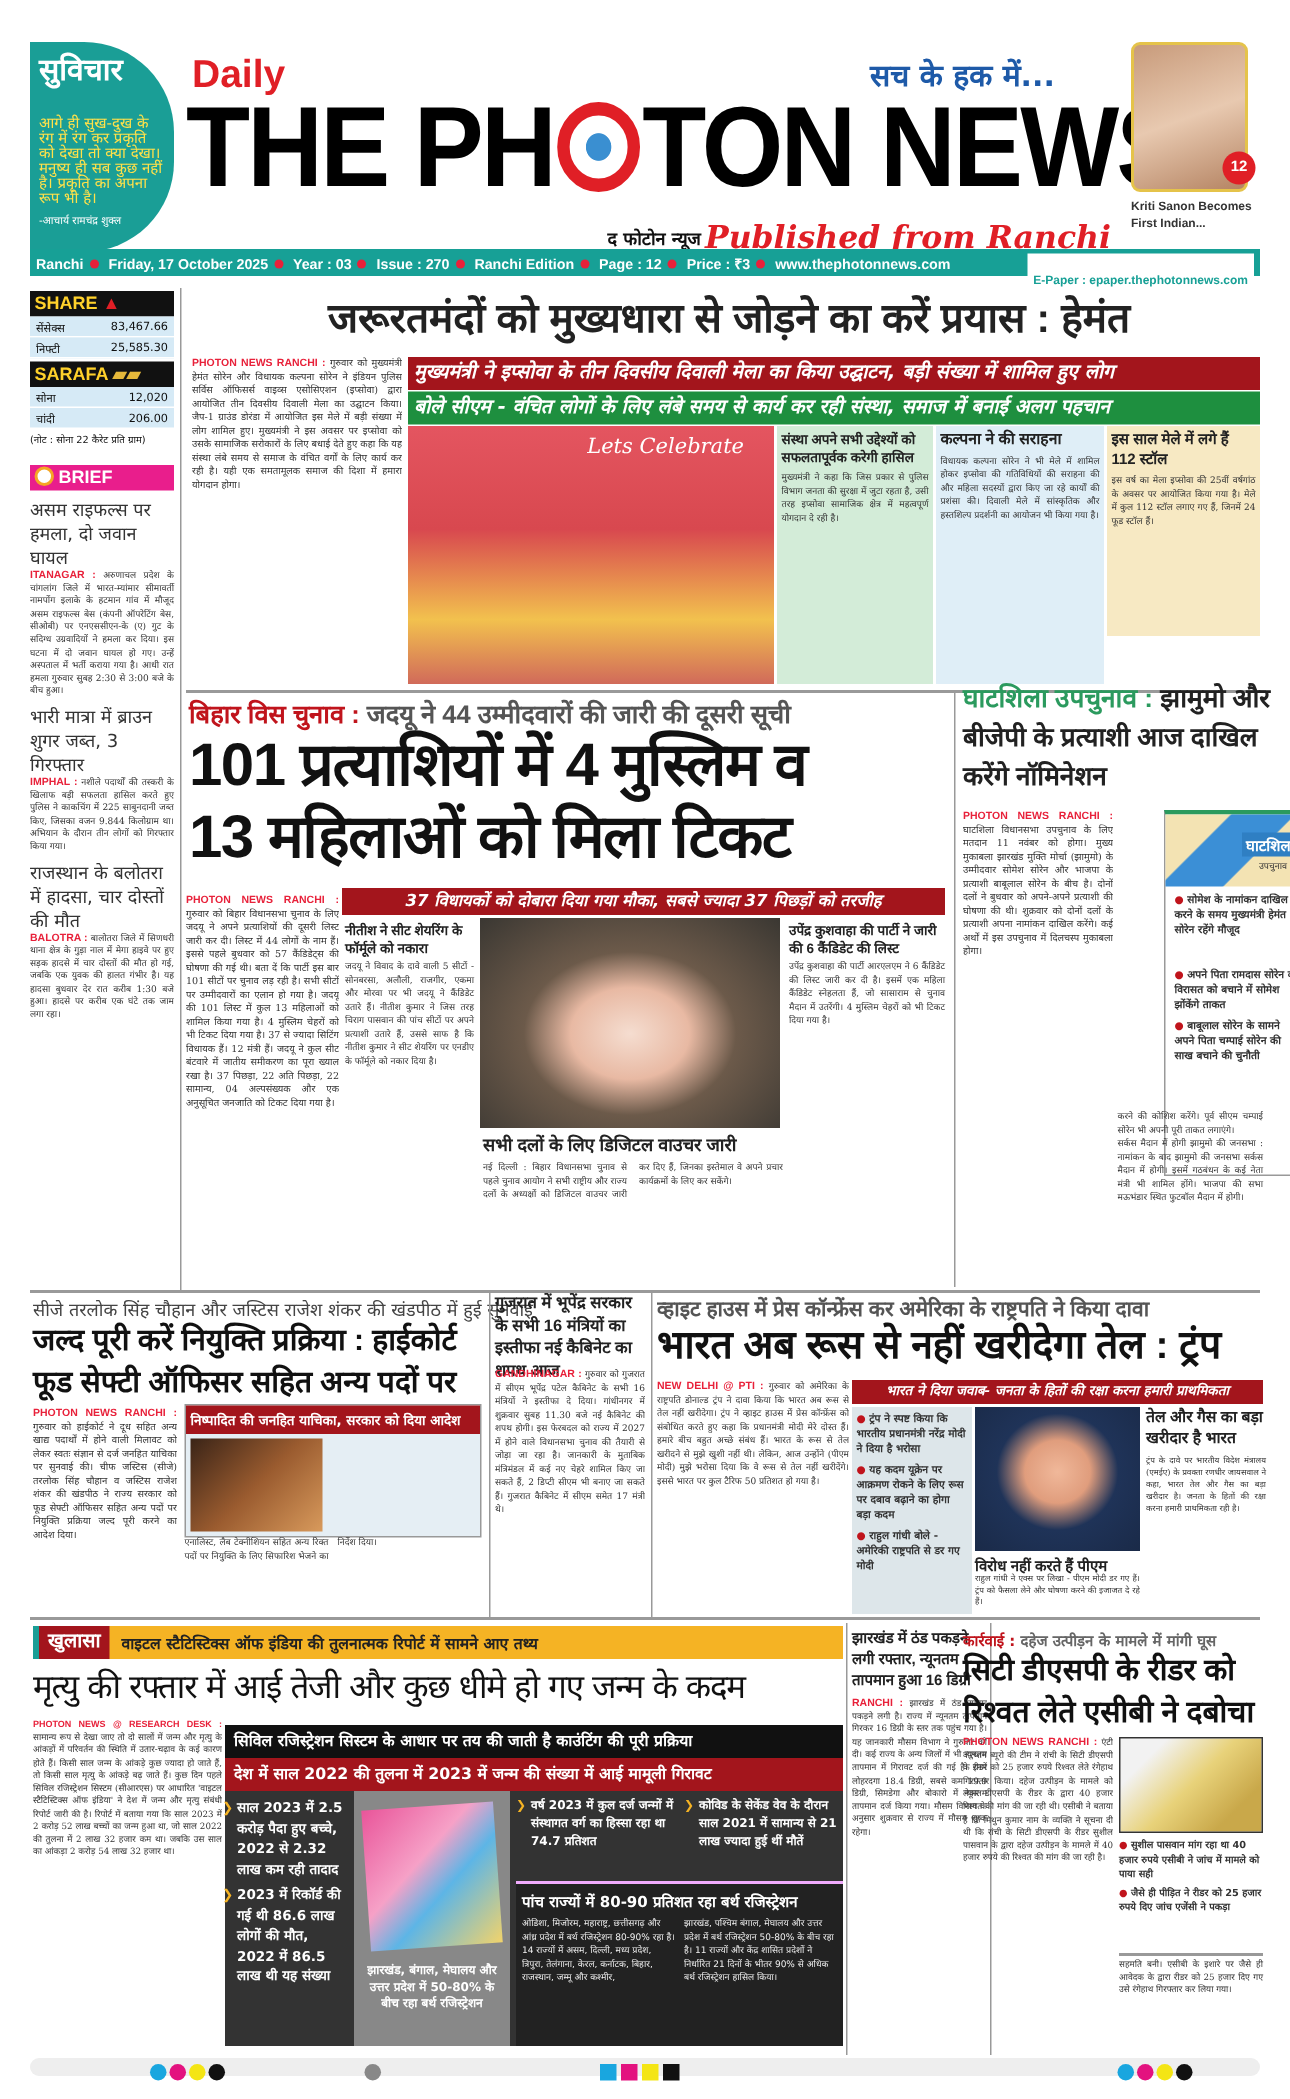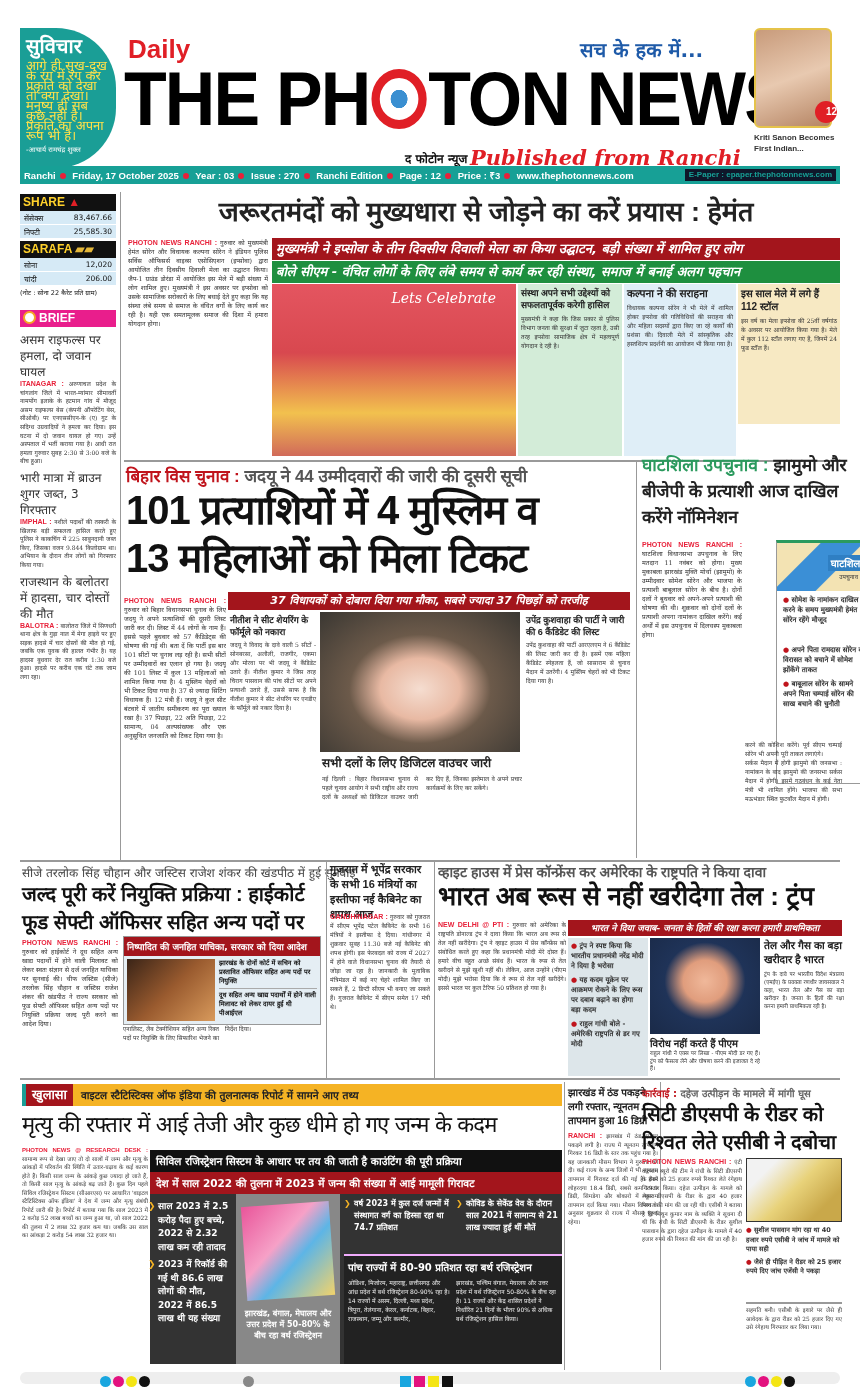--- a/index.html
+++ b/index.html
@@ -6,34 +6,34 @@
 body{width:860px;height:1399px;background:#fff;font-family:"DejaVu Sans",sans-serif;color:#111;overflow:hidden;position:relative}
 .abs{position:absolute}
 .body-txt{font-family:"DejaVu Serif",serif;font-size:6.4px;line-height:9px;color:#333;text-align:justify}
 .dl{color:#e8213a;font-weight:bold;font-family:"Liberation Sans",sans-serif;font-size:7px}
 .hl{font-family:"Liberation Sans",sans-serif;font-weight:bold;color:#222}
 .vline{position:absolute;width:1px;background:#999}
 .hline{position:absolute;height:2px;background:#999}
 
 #suvichar{left:20px;top:28px;width:96px;height:140px;background:#1a9e96;border-radius:0 60px 60px 0;padding:4px 6px;color:#fff}
 #suvichar .t{font-size:20px;font-weight:bold;color:#fff;font-family:"DejaVu Sans",sans-serif}
-#suvichar .q{font-size:13px;color:#ffe14a;line-height:10px;margin-top:2px}
+#suvichar .q{font-size:10px;color:#ffe14a;line-height:10px;margin-top:19px}
 #suvichar .a{font-size:7px;color:#fff;margin-top:4px}
 #daily{left:128px;top:34px;color:#e01f26;font:bold 26px "Liberation Sans",sans-serif}
 #logo{left:124px;top:58px;font:bold 76px "Liberation Sans",sans-serif;letter-spacing:-2px;transform:scaleX(0.92);transform-origin:left;color:#000;line-height:82px}
 #logo .o{display:inline-block;width:60px;height:60px;border-radius:50%;border:9px solid #e01f26;vertical-align:middle;position:relative;top:-6px;margin:0 2px;background:radial-gradient(circle,#3a8fd1 30%,#fff 32%)}
 #tagline{left:580px;top:36px;color:#1e5aa8;font:bold 20px "DejaVu Sans",sans-serif}
 #hindi-name{left:405px;top:150px;font:bold 12px "DejaVu Sans",sans-serif}
 #published{left:470px;top:145px;color:#e01f26;font:italic bold 21px "DejaVu Serif",serif}
 #promo{left:754px;top:28px;width:78px;height:100px;border:2px solid #e5c34a;border-radius:6px;background:linear-gradient(160deg,#c89b7b,#e8c9b0 50%,#b58463);overflow:hidden}
-#promo-badge{left:815px;top:101px;width:22px;height:22px;border-radius:50%;background:#e01f26;color:#fff;font:bold 10px "Liberation Sans",sans-serif;text-align:right;line-height:22px}
+#promo-badge{left:815px;top:101px;width:22px;height:22px;border-radius:50%;background:#e01f26;color:#fff;font:bold 10px "Liberation Sans",sans-serif;text-align:center;line-height:22px}
 #promo-cap{left:754px;top:132px;width:90px;font:bold 8px "Liberation Sans",sans-serif;color:#333;line-height:11px}
 #infobar{left:20px;top:166px;width:820px;height:18px;background:#17a096;color:#fff;font:bold 9.5px "Liberation Sans",sans-serif;padding:3px 4px;white-space:nowrap}
 #infobar .dot{display:inline-block;width:6px;height:6px;border-radius:50%;background:#e8213a;margin:0 4px}
-#epaper{position:absolute;right:4px;top:3px;background:#0f172a;color:#17a096;padding:0 4px;font-size:8px;line-height:12px}
+#epaper{position:absolute;right:4px;top:3px;background:#ffffff;color:#17a096;padding:12px 4px;font-size:8px;line-height:12px}
 
 .shr{left:20px;width:96px}
 .shhead{background:#111;color:#ffd12b;font:bold 12px "Liberation Sans",sans-serif;padding:1px 3px;height:17px}
 .shrow{background:#d6eaf6;font-size:7.5px;height:14px;display:flex;justify-content:space-between;padding:2px 4px;border-bottom:1px solid #fff}
 .brief{left:20px;top:310px;width:96px;height:17px;background:#e91e8c;color:#fff;font:bold 12px "Liberation Sans",sans-serif;padding:1px 3px}
 .lhead{font-family:"DejaVu Sans",sans-serif;font-size:12px;color:#333;line-height:16px}
 .ticon{display:inline-block;width:13px;height:13px;border-radius:50%;background:#fff;border:2px solid #f5a623;vertical-align:-2px;margin-right:3px}
 .photo{background:linear-gradient(135deg,#d86a5c,#f2c14e 40%,#e58a77 70%,#b84a4a)}
 .box-green{background:#d3ecd8}
 .box-blue{background:#dfeef7}
@@ -172,24 +172,20 @@
 <div class="abs" style="left:22px;top:864px;width:300px;font:12px 'DejaVu Sans',sans-serif;color:#444;white-space:nowrap">सीजे तरलोक सिंह चौहान और जस्टिस राजेश शंकर की खंडपीठ में हुई सुनवाई</div>
 <div class="abs hl" style="left:22px;top:880px;width:300px;font-size:20px;line-height:28px;color:#111">
     <div>जल्द पूरी करें नियुक्ति प्रक्रिया : हाईकोर्ट</div>
     <div>फूड सेफ्टी ऑफिसर सहित अन्य पदों पर</div>
   </div>
 <div class="abs body-txt" style="left:22px;top:938px;width:96px;height:136px;overflow:hidden"><span class="dl">PHOTON NEWS RANCHI :</span> <span>गुरुवार को हाईकोर्ट ने दूध सहित अन्य खाद्य पदार्थों में होने वाली मिलावट को लेकर स्वतः संज्ञान से दर्ज जनहित याचिका पर सुनवाई की। चीफ जस्टिस (सीजे) तरलोक सिंह चौहान व जस्टिस राजेश शंकर की खंडपीठ ने राज्य सरकार को फूड सेफ्टी ऑफिसर सहित अन्य पदों पर नियुक्ति प्रक्रिया जल्द पूरी करने का आदेश दिया।</span></div>
 <div class="abs" style="left:123px;top:936px;width:198px;border:1px solid #999">
   <div style="background:#a3151c;color:#fff;font:bold 9px 'DejaVu Sans',sans-serif;padding:3px">निष्पादित की जनहित याचिका, सरकार को दिया आदेश</div>
   <div style="display:flex;background:#e5eef4;padding:3px;gap:4px">
     <div style="width:88px;height:62px;background:linear-gradient(135deg,#3a2417,#9a5b2f 50%,#d89a5c)"></div>
-    <div style="flex:1;font-size:6.5px;line-height:9px;font-weight:bold">
-      <div style="border-bottom:1px solid #aaa;padding-bottom:2px;margin-bottom:2px">झारखंड के दोनों कोर्ट में सचिन को प्रस्तावित ऑफिसर सहित अन्य पदों पर नियुक्ति</div>
-      <div>दूध सहित अन्य खाद्य पदार्थों में होने वाली मिलावट को लेकर दायर हुई थी पीआईएल</div>
-    </div>
   </div>
 </div>
 <div class="abs body-txt" style="left:123px;top:1024px;width:198px;column-count:2;column-gap:6px;font-size:6px">एनालिस्ट, लैब टेक्नीशियन सहित अन्य रिक्त पदों पर नियुक्ति के लिए सिफारिश भेजने का निर्देश दिया।</div>
 <div class="vline" style="left:326px;top:862px;height:216px"></div>
 
 <div class="abs hl" style="left:330px;top:862px;width:100px;font-size:11px;line-height:15px">गुजरात में भूपेंद्र सरकार के सभी 16 मंत्रियों का इस्तीफा नई कैबिनेट का शपथ आज</div>
 <div class="abs body-txt" style="left:330px;top:912px;width:100px;height:164px;overflow:hidden;font-size:6px"><span class="dl">GANDHINAGAR :</span> <span>गुरुवार को गुजरात में सीएम भूपेंद्र पटेल कैबिनेट के सभी 16 मंत्रियों ने इस्तीफा दे दिया। गांधीनगर में शुक्रवार सुबह 11.30 बजे नई कैबिनेट की शपथ होगी। इस फेरबदल को राज्य में 2027 में होने वाले विधानसभा चुनाव की तैयारी से जोड़ा जा रहा है। जानकारी के मुताबिक मंत्रिमंडल में कई नए चेहरे शामिल किए जा सकते हैं, 2 डिप्टी सीएम भी बनाए जा सकते हैं। गुजरात कैबिनेट में सीएम समेत 17 मंत्री थे।</span></div>
 <div class="vline" style="left:434px;top:862px;height:216px"></div>
 
 <div class="abs" style="left:438px;top:862px;width:404px;font:bold 14px 'Liberation Sans',sans-serif;color:#555;white-space:nowrap;overflow:hidden">व्हाइट हाउस में प्रेस कॉन्फ्रेंस कर अमेरिका के राष्ट्रपति ने किया दावा</div>

